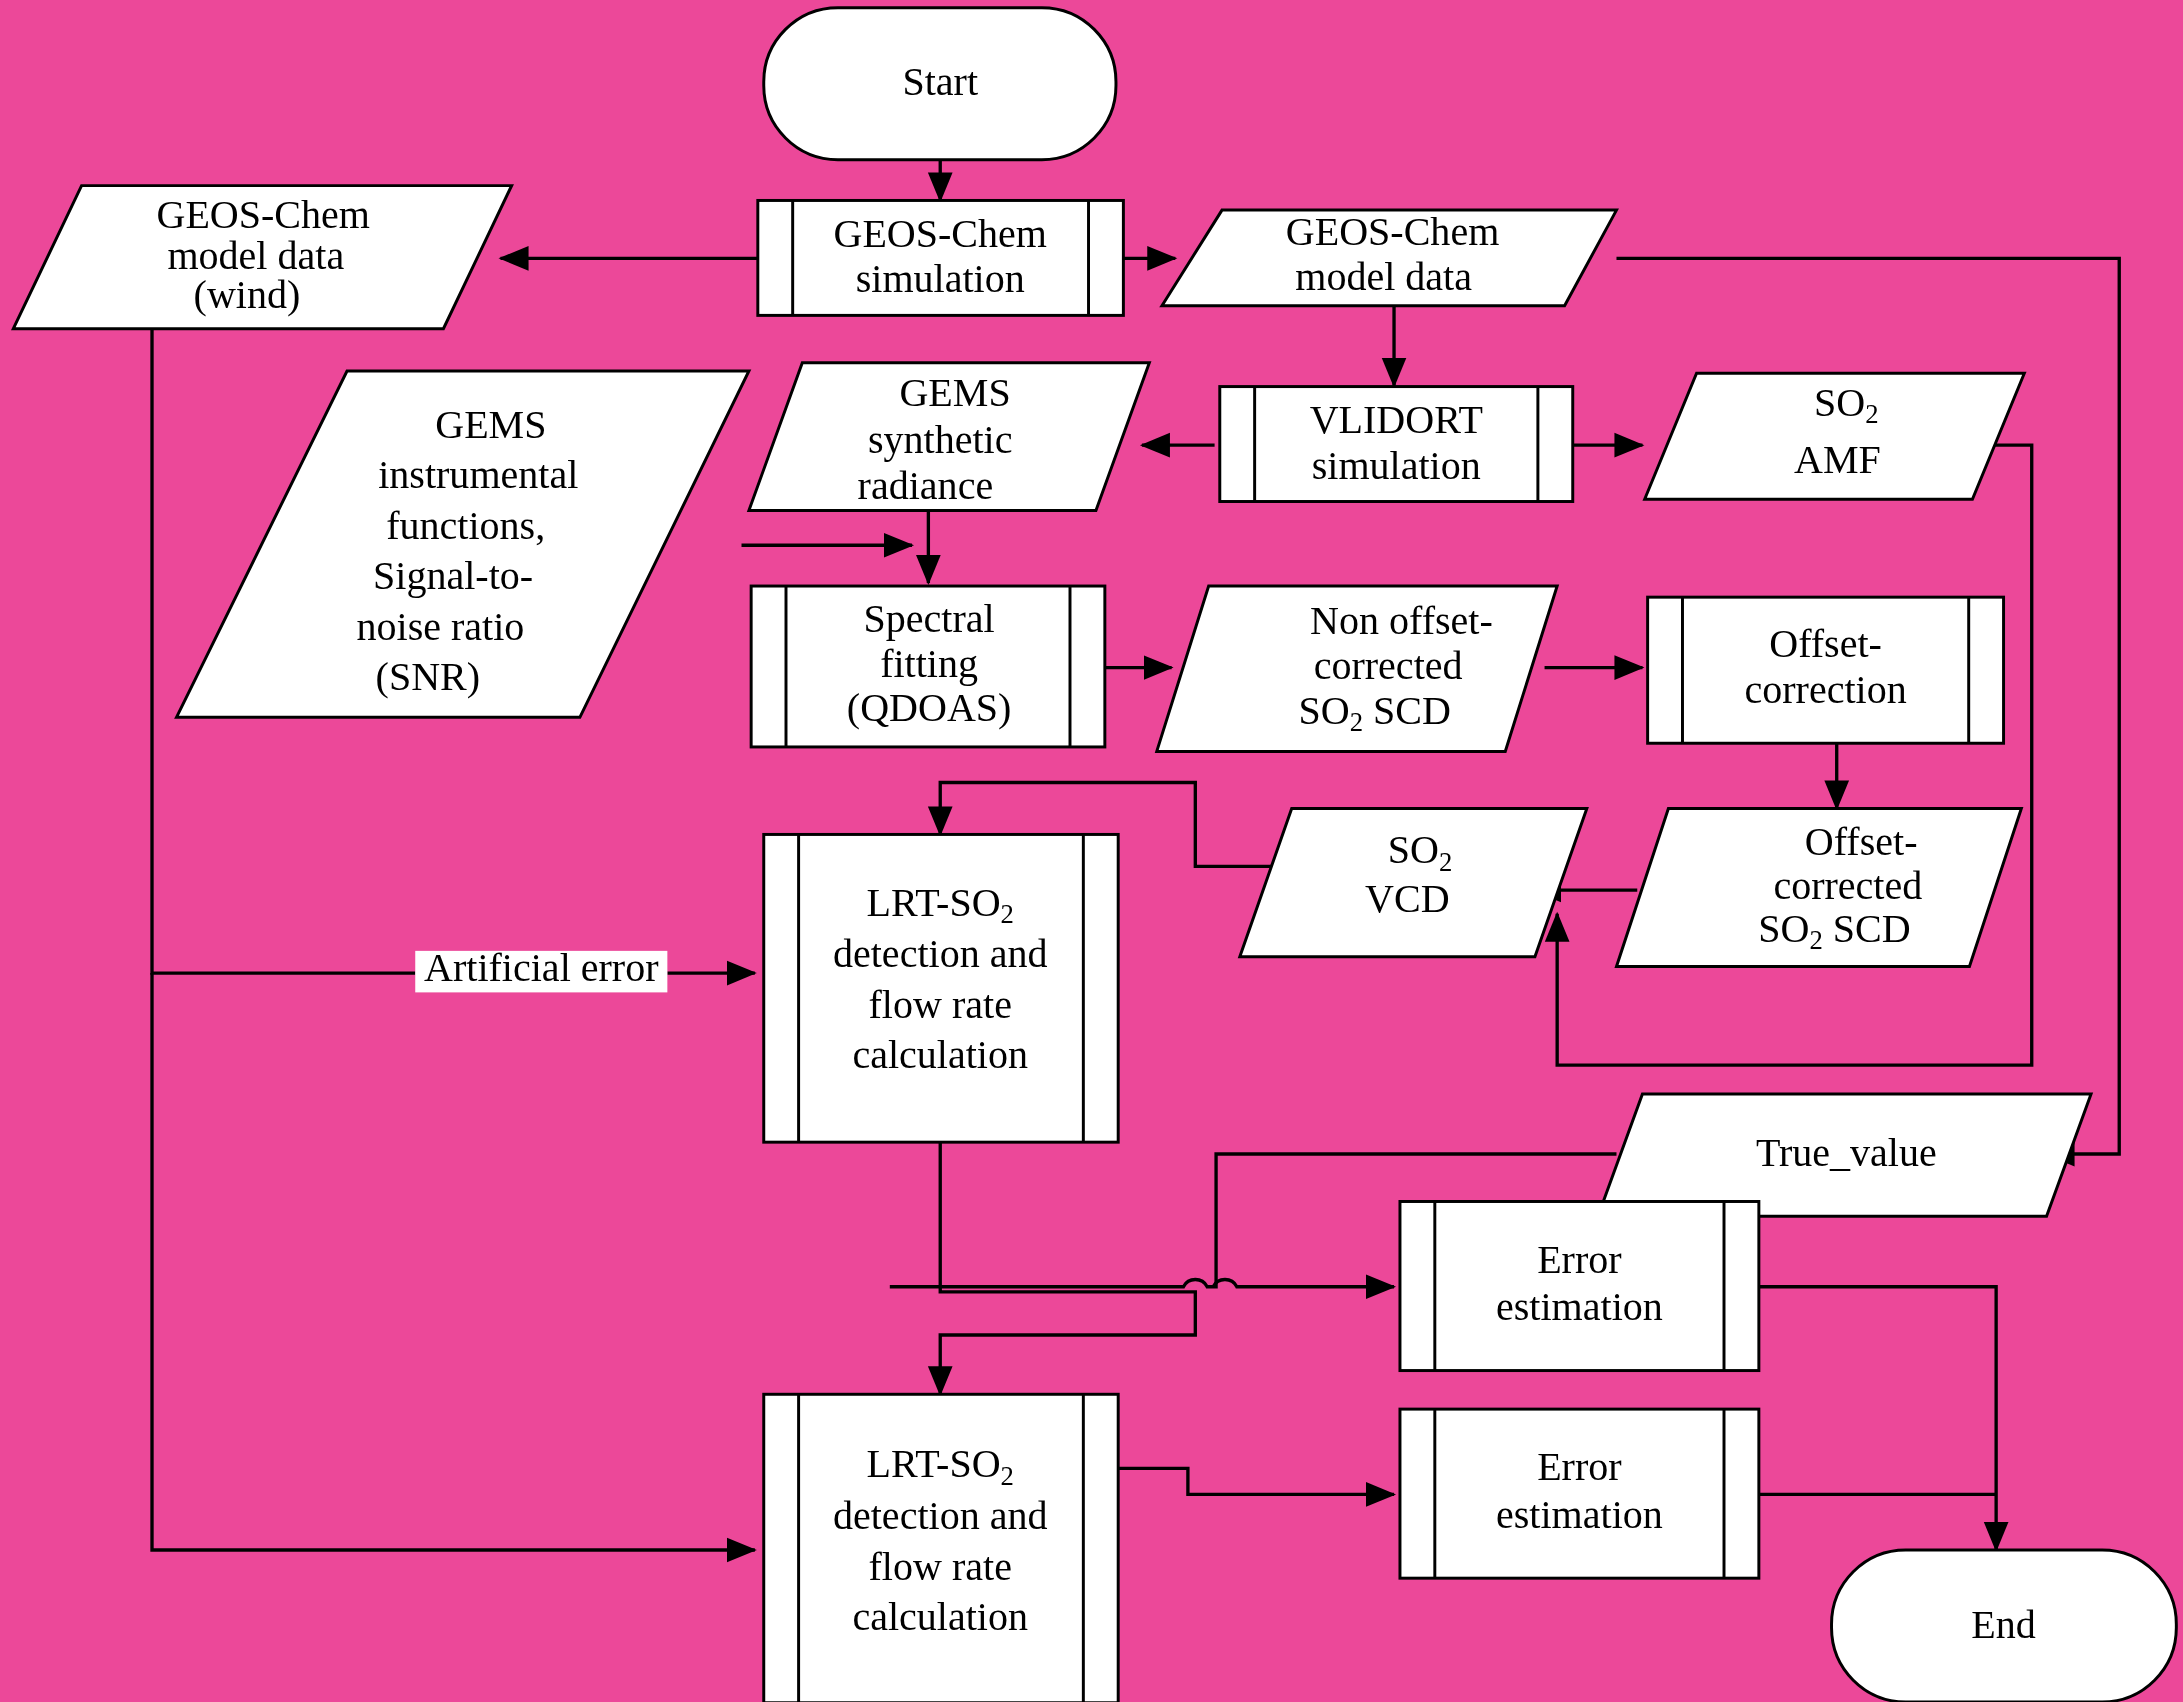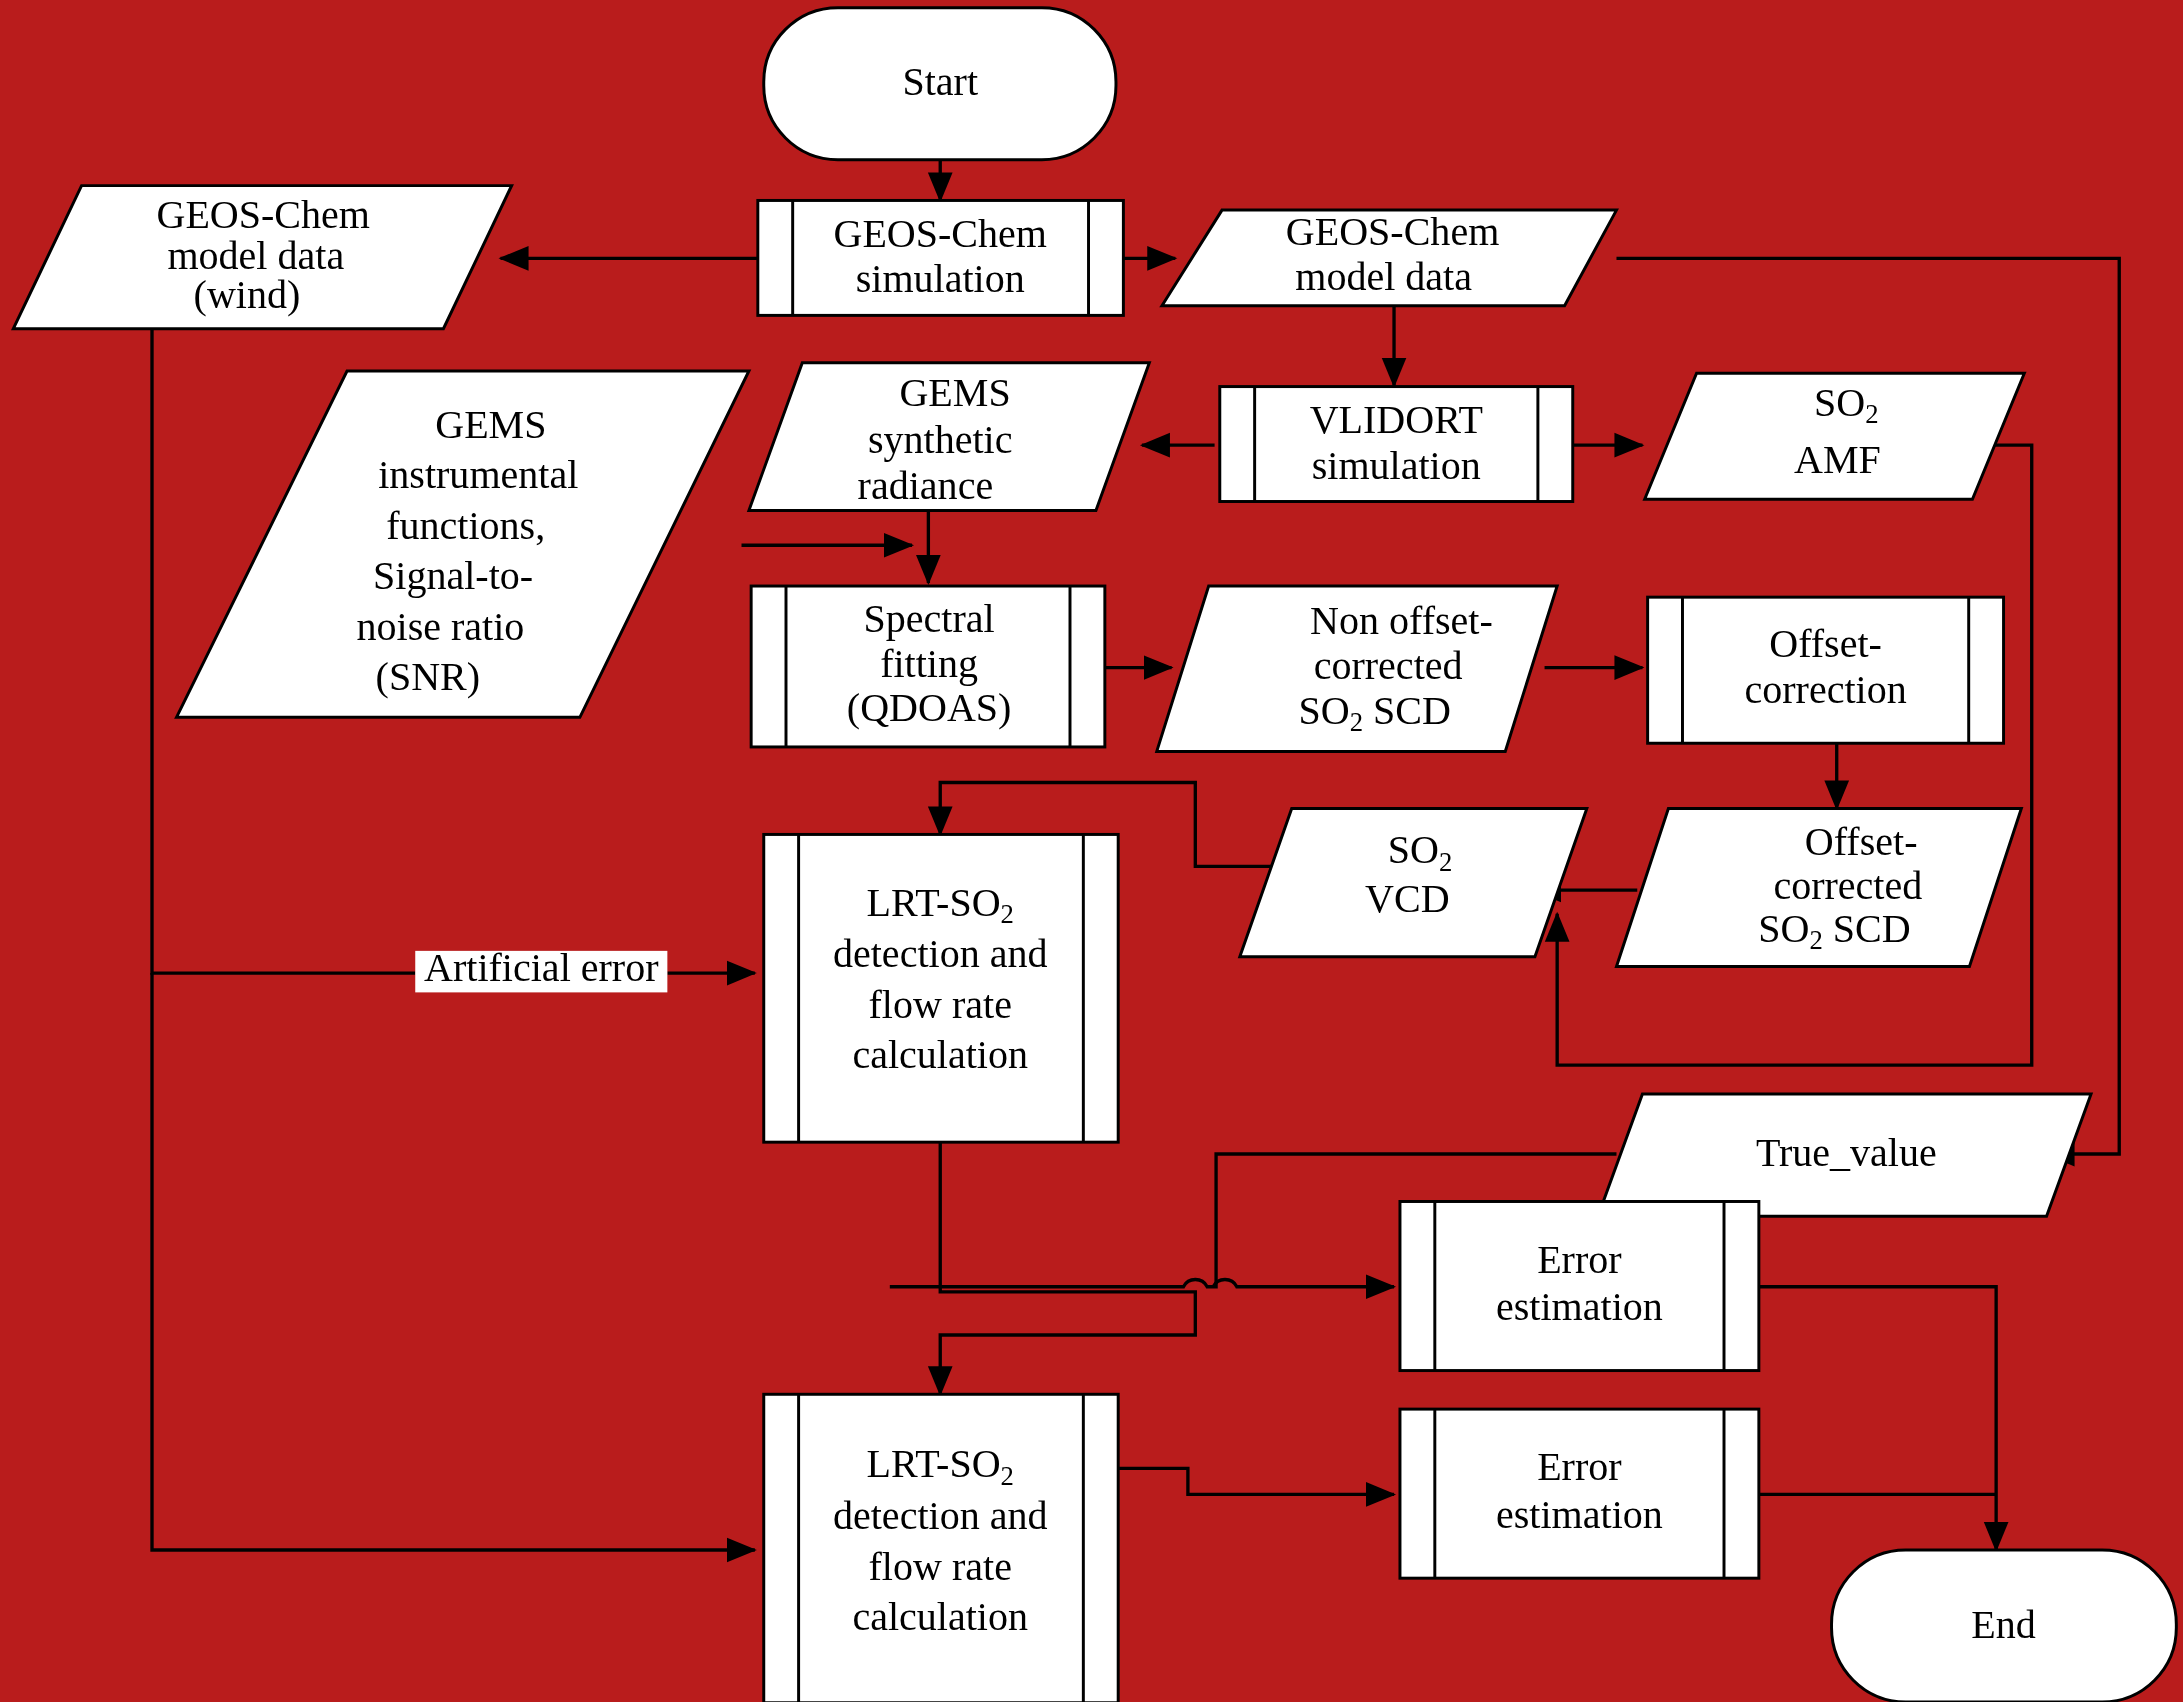--- a/index.html
+++ b/index.html
@@ -1,17 +1,17 @@
 <!DOCTYPE html>
 <html style="font-size:12px"><head>
 <meta charset="utf-8">
 <style>
   html,body{margin:0;padding:0;background:#fff;}
   body{font-family:"Liberation Serif", serif;}
-  #stage{position:relative;width:2183px;height:1703px;background:#b91c1c;overflow:hidden;}
+  #stage{position:relative;width:2183px;height:1703px;background:#ec4899;overflow:hidden;}
   svg{position:absolute;left:0;top:0;width:2183px;height:1703px;}
   .shape{fill:#ffffff;stroke:#000000;stroke-width:4;}
   .inner{fill:none;stroke:#000000;stroke-width:4;}
   .link{fill:none;stroke:#000000;stroke-width:4.5;}
   .lbl{font-family:"Liberation Serif", serif;font-size:54px;fill:#000;text-anchor:middle;dominant-baseline:middle;}
   .lbl tspan.sub{font-size:36px;}
 </style>
 </head>
 <body>
 

